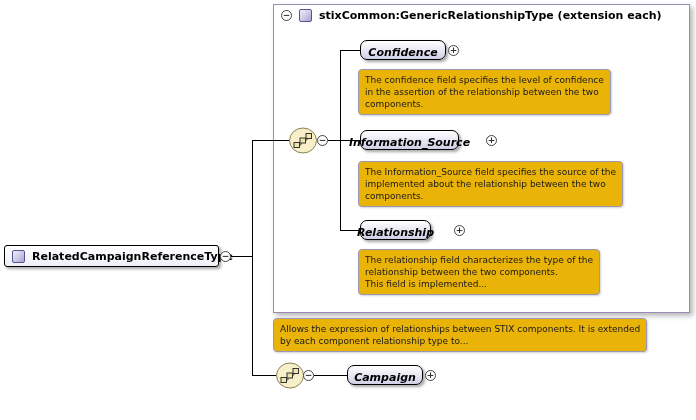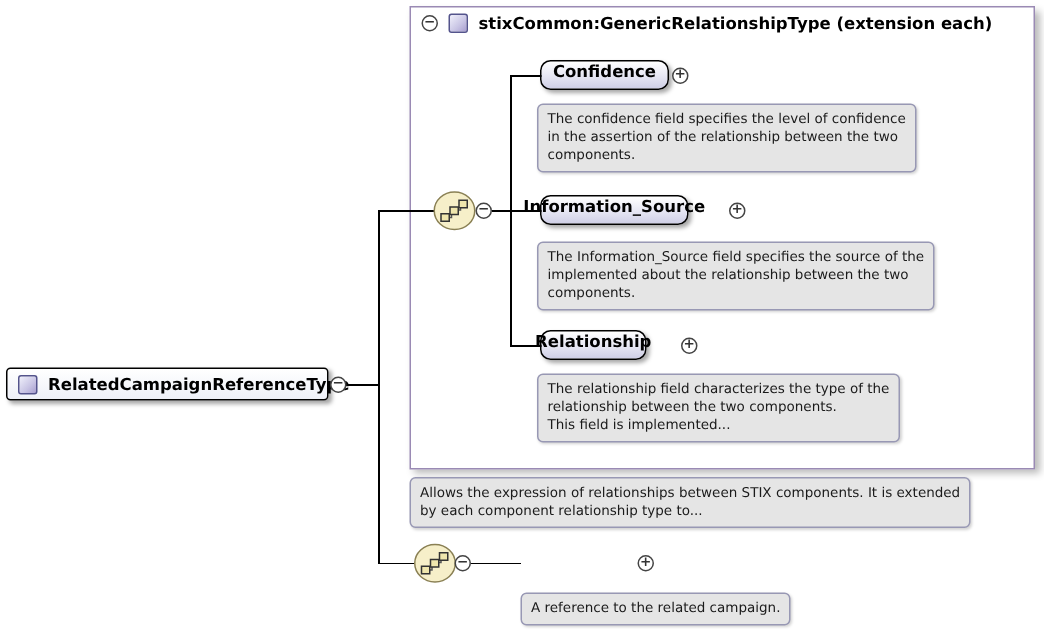--- a/index.html
+++ b/index.html
@@ -2,34 +2,34 @@
 <html><head>
 <meta charset="utf-8">
 <style>
   html,body{margin:0;padding:0;background:#fff;}
   #page{position:relative;width:696px;height:420px;background:#fff;
         font-family:"DejaVu Sans",sans-serif;overflow:hidden;}
 
   .elem{position:absolute;height:20px;border:1px solid #000;border-radius:7px;
     background:linear-gradient(#ffffff 0%,#e6e6f3 55%,#cfcfe6 100%);
     box-shadow:2px 2px 3px rgba(0,0,0,.35);
-    display:flex;align-items:flex-start;justify-content:center;
-    font-weight:bold;font-size:11px;color:#000;box-sizing:border-box;cursor:pointer;}
+    display:flex;align-items:flex-end;justify-content:center;
+    font-weight:bold;font-size:11px;color:#000;box-sizing:border-box;cursor:pointer;font-style:italic;}
 
   .rootbox{position:absolute;left:4px;top:245px;width:215px;height:22px;
     border:1px solid #000;border-radius:3px;
     background:linear-gradient(#ffffff,#eef0f8);
     box-shadow:2px 2px 3px rgba(0,0,0,.35);
     display:flex;align-items:center;gap:7px;padding:0 7px;
     font-weight:bold;font-size:11px;box-sizing:border-box;cursor:pointer;}
 
   .ctype-icon{width:11px;height:11px;border:1px solid #54548c;border-radius:2px;
     background:linear-gradient(135deg,#f0f0fb 0%,#c8c4e4 60%,#a89ecf 100%);flex:0 0 auto;}
 
-  .anno{position:absolute;background:#e5e5e5;border:1px solid #9898b4;border-radius:4px;
+  .anno{position:absolute;background:#eab308;border:1px solid #9898b4;border-radius:4px;
     font-size:9px;line-height:12px;color:#1a1a1a;padding:4px 6px;white-space:pre;
     box-shadow:1px 1px 2px rgba(0,0,0,.18);}
 
   .extbox{position:absolute;left:273px;top:4px;width:417px;height:309px;background:#fff;
     border:1px solid #9a8ab4;box-shadow:3px 3px 5px rgba(0,0,0,.28);box-sizing:border-box;}
 
   .exthead{position:absolute;left:281px;top:9px;display:flex;align-items:center;gap:7px;
     font-weight:bold;font-size:11px;color:#000;}
 
   .toggle{position:absolute;width:11px;height:11px;border:1px solid #444;border-radius:50%;
@@ -112,16 +112,18 @@
 
   <svg class="comp" style="left:275px;top:362px" width="30" height="27" viewBox="0 0 30 27">
     <ellipse cx="15" cy="13.5" rx="13.5" ry="12.5" fill="#f6efc9" stroke="#8a8054"></ellipse>
     <path d="M9 18 L13 18 L13 14 M15 13 L19 13 L19 9" stroke="#555" fill="none"></path>
     <rect x="6" y="15.5" width="5.5" height="5" fill="#efe6ad" stroke="#333"></rect>
     <rect x="12" y="11" width="5.5" height="5" fill="#efe6ad" stroke="#333"></rect>
     <rect x="18" y="6.5" width="5.5" height="5" fill="#efe6ad" stroke="#333"></rect>
   </svg>
   <span class="toggle" style="left:303px;top:370px">−</span>
 
+  <div class="elem" style="left:347px;top:365px;width:76px">
+    <span>Campaign</span>
+  </div>
   <span class="toggle" style="left:425px;top:370px">+</span>
-  <div class="anno" style="left:347px;top:395px">A reference to the related campaign.</div>
 
 </div>
 
 </body></html>

